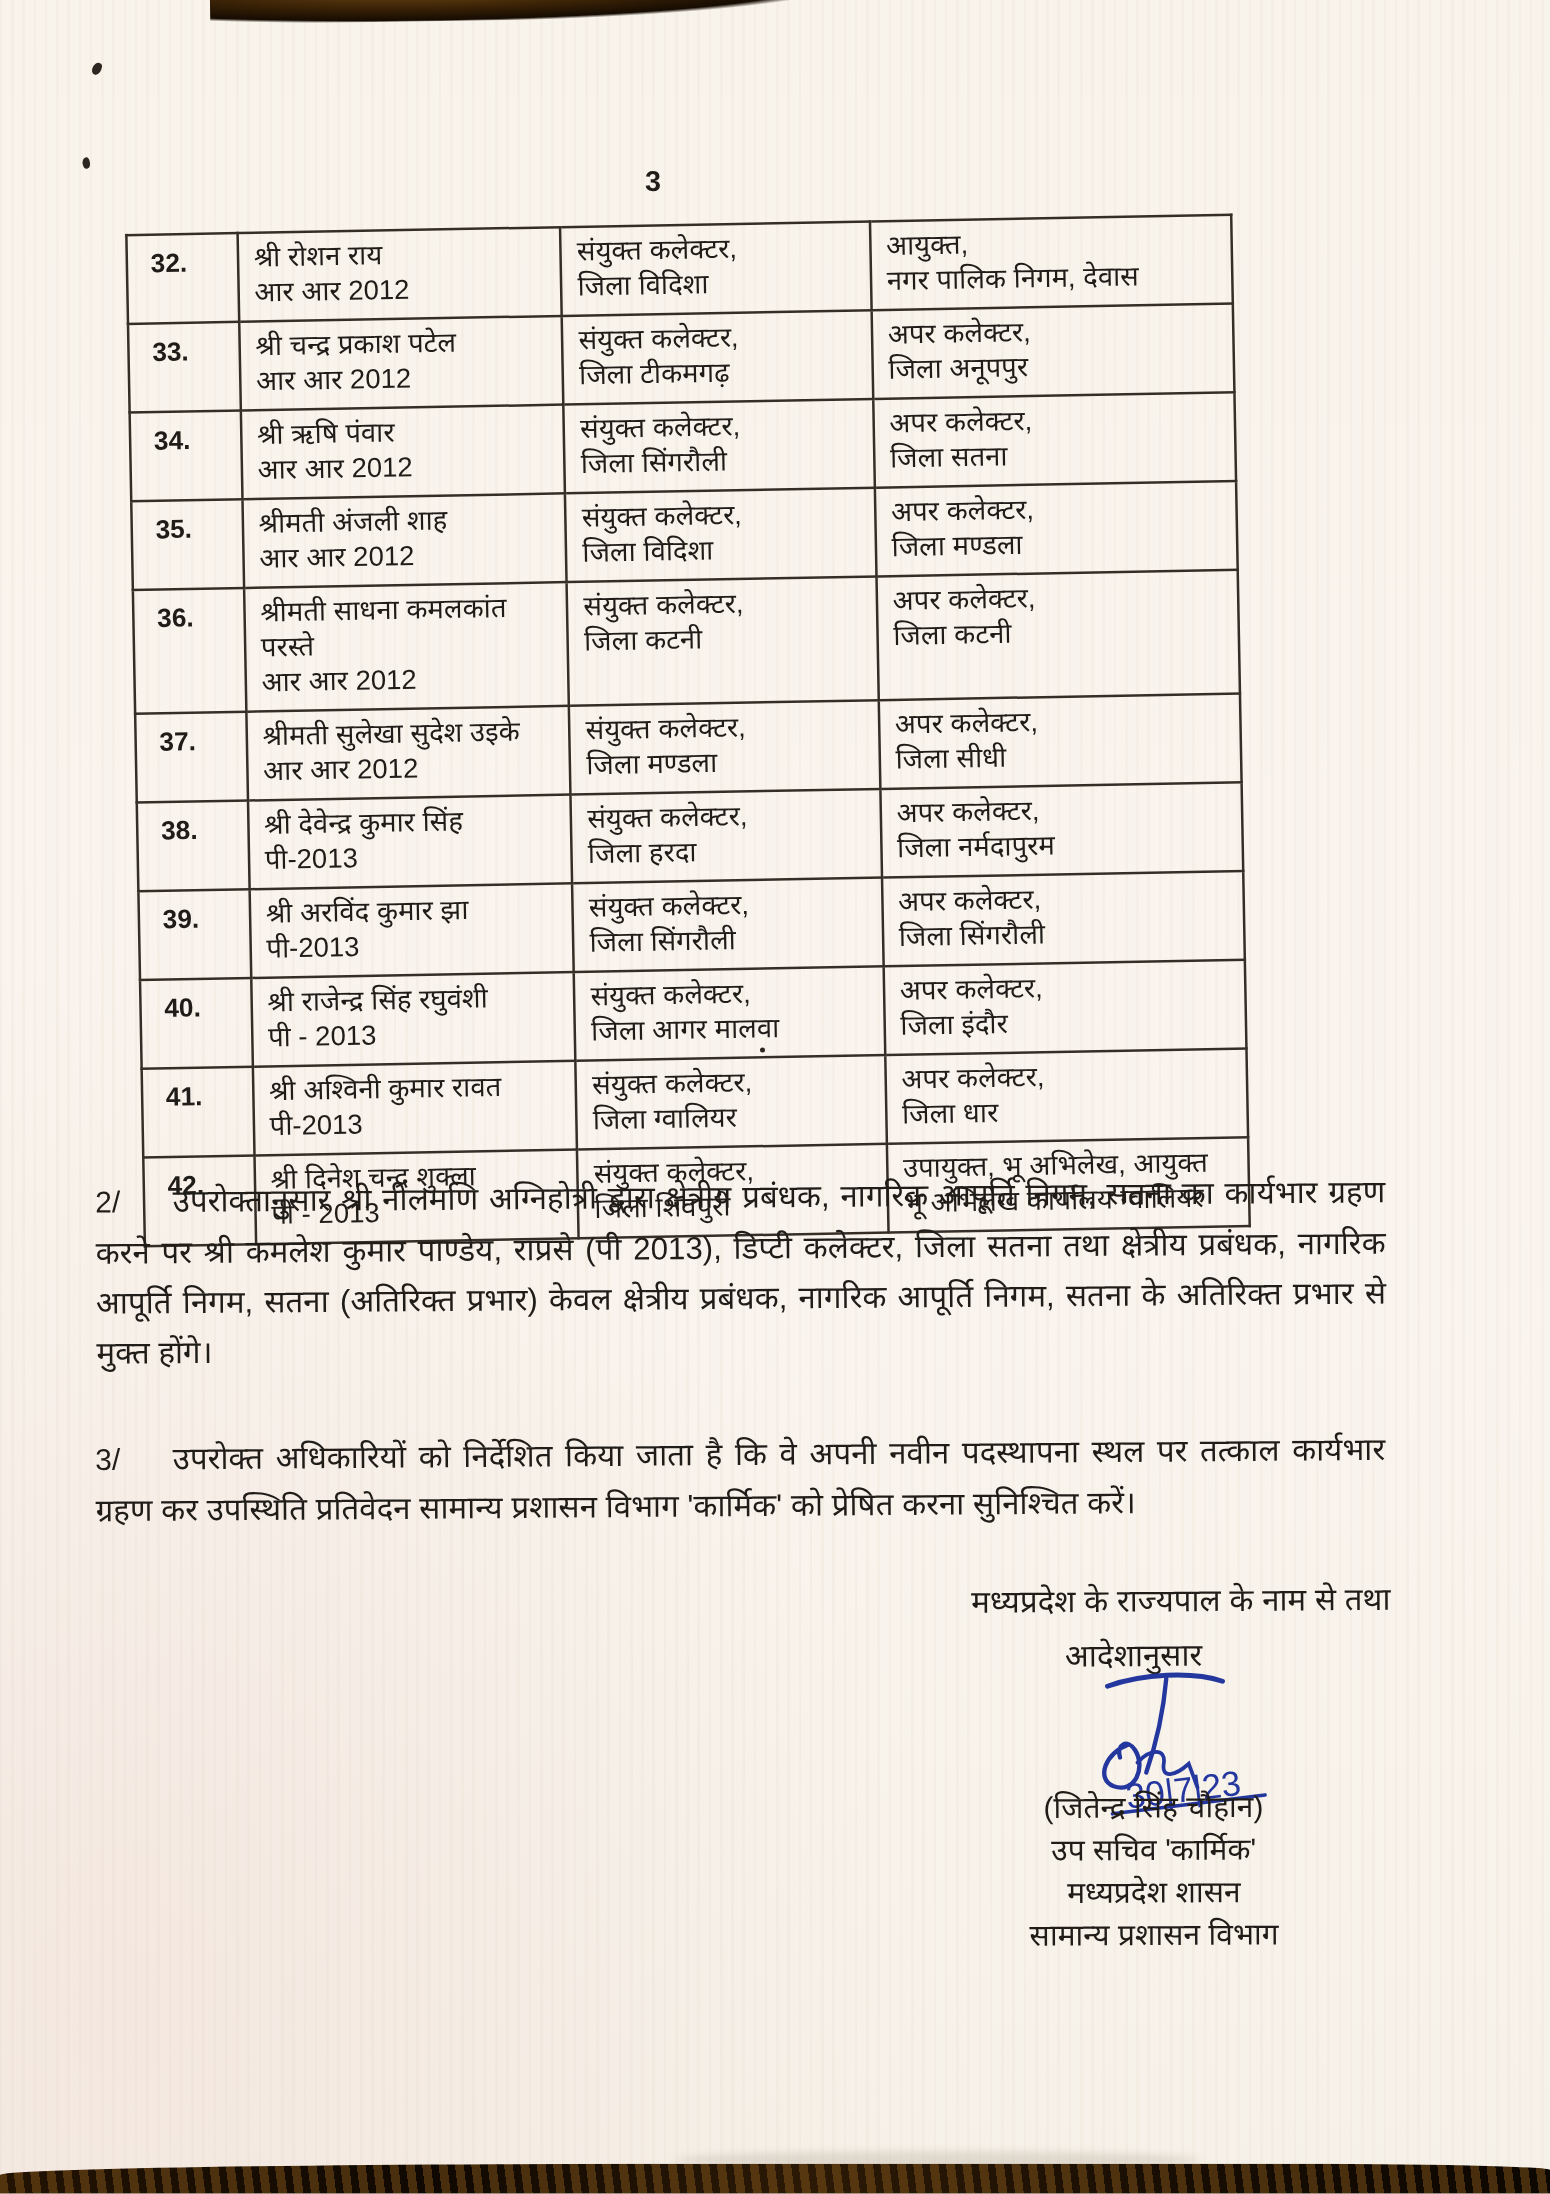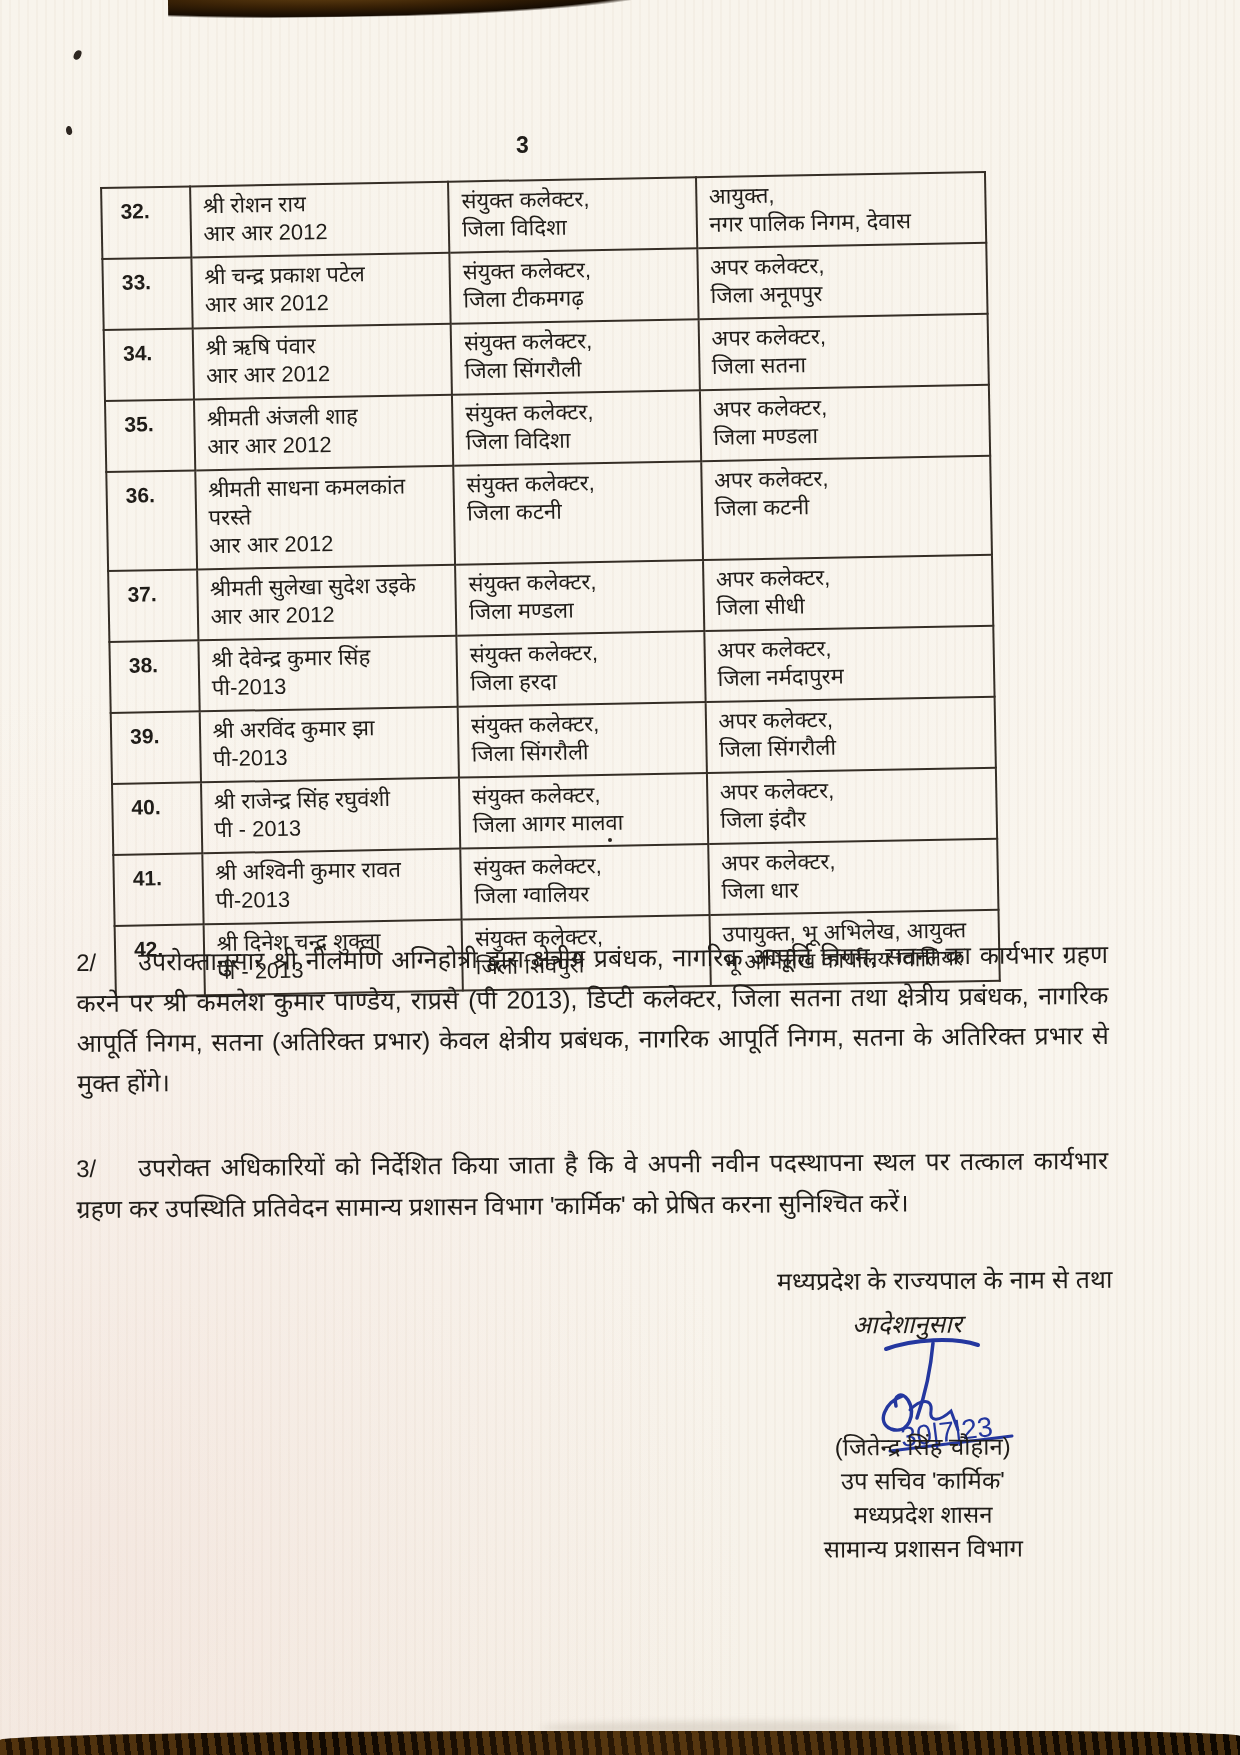--- a/index.html
+++ b/index.html
@@ -61,21 +61,20 @@
   .para.p3{top:1148px;}
   .plabel{display:inline-block;width:62px;font-size:24px;}
   
   .authority{
     position:absolute;top:1262px;right:128px;font-size:25px;
     transform:rotate(-.4deg);
   }
   .orderline{
     position:absolute;top:1306px;left:852px;font-size:25px;
     transform:rotate(-.5deg);
-    font-style:italic;
   }
   .sig-svg{position:absolute;top:1330px;left:856px;}
   .sigblock{
     position:absolute;top:1430px;left:758px;width:330px;
     text-align:center;font-size:24px;line-height:34px;
     transform:rotate(-.3deg);
   }
   .sigblock div{white-space:nowrap;}
 </style>
 </head>

